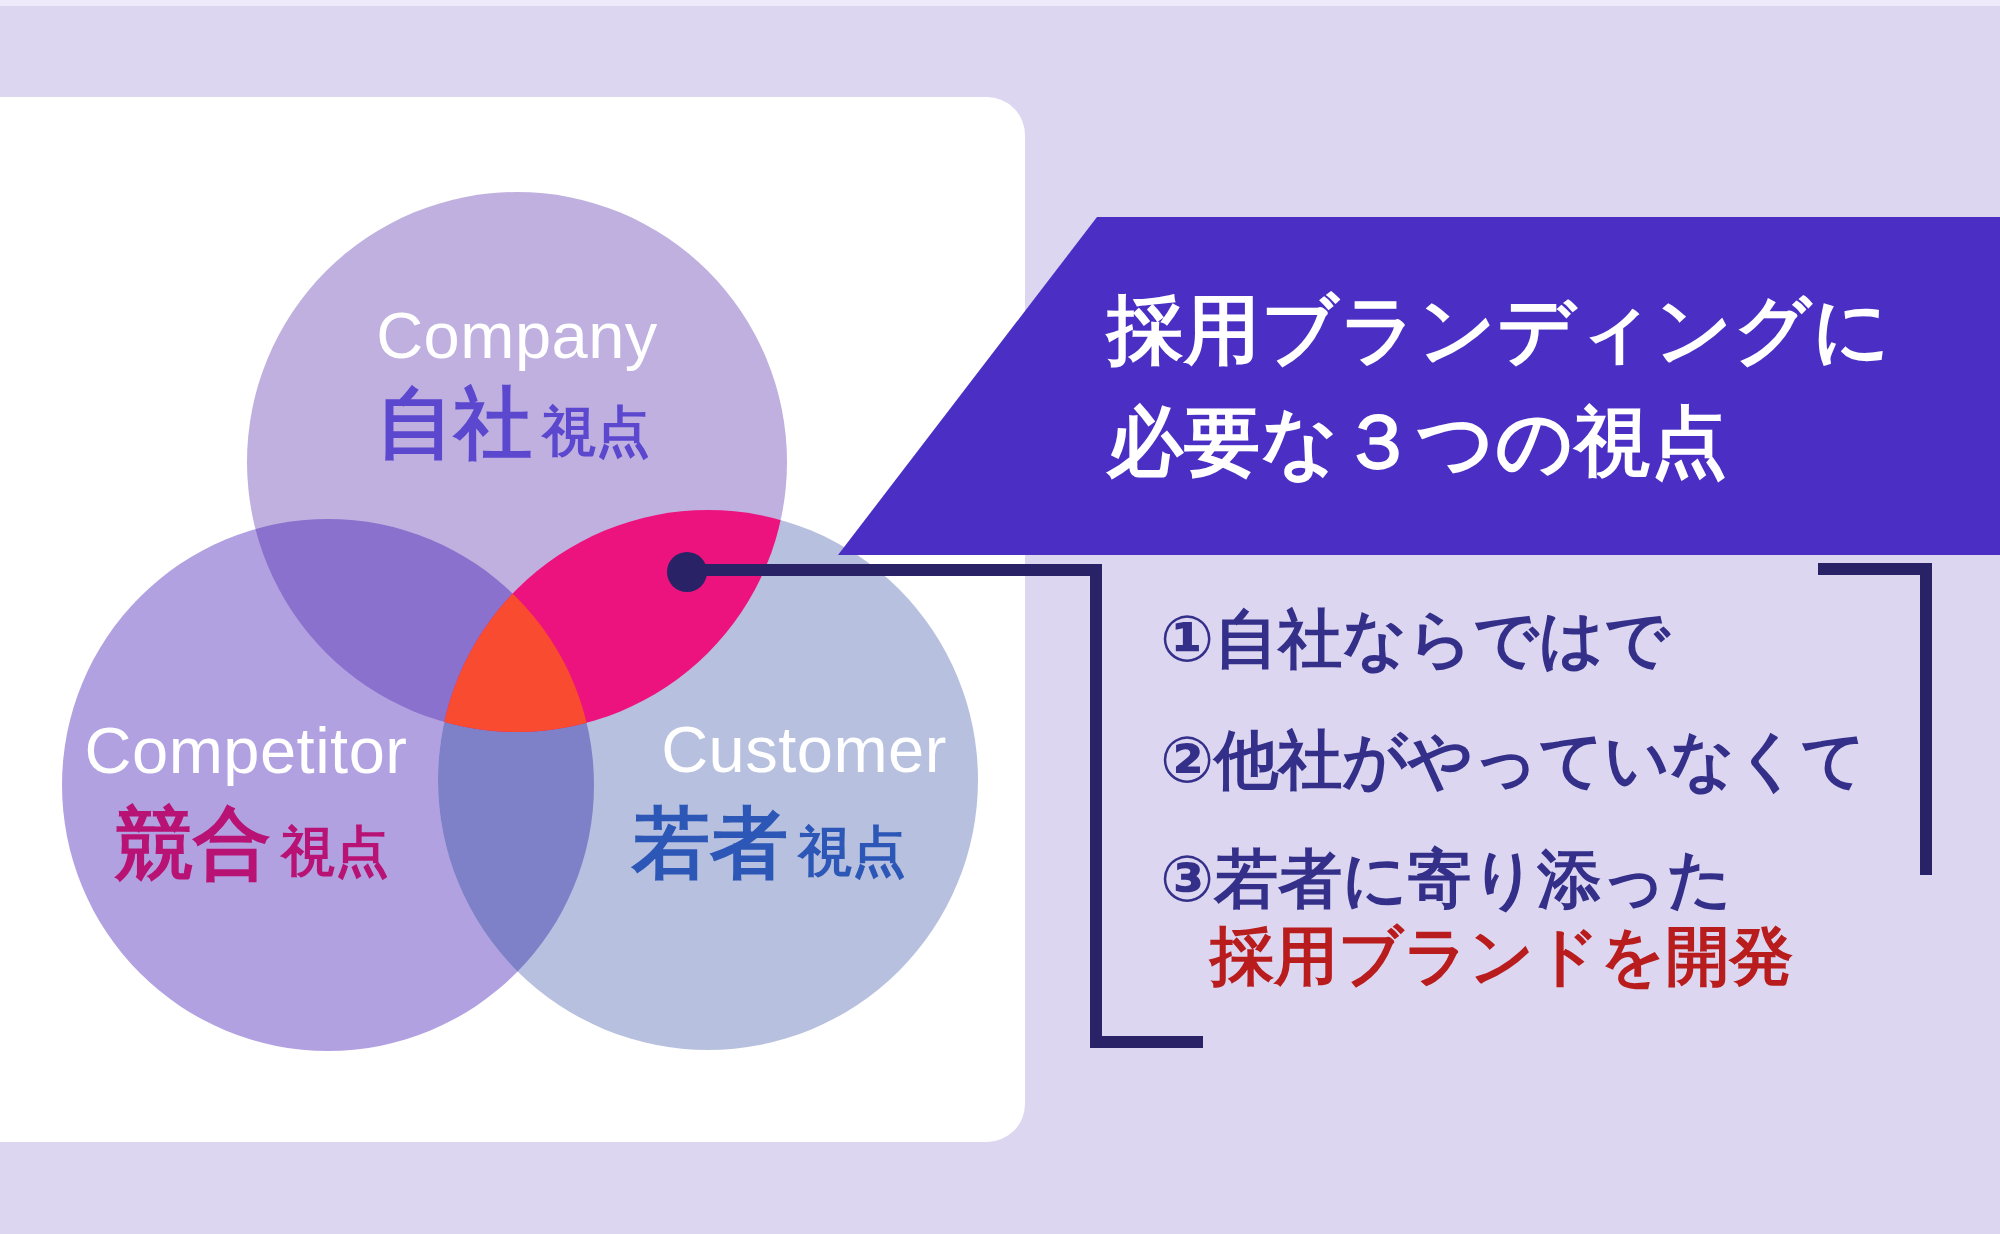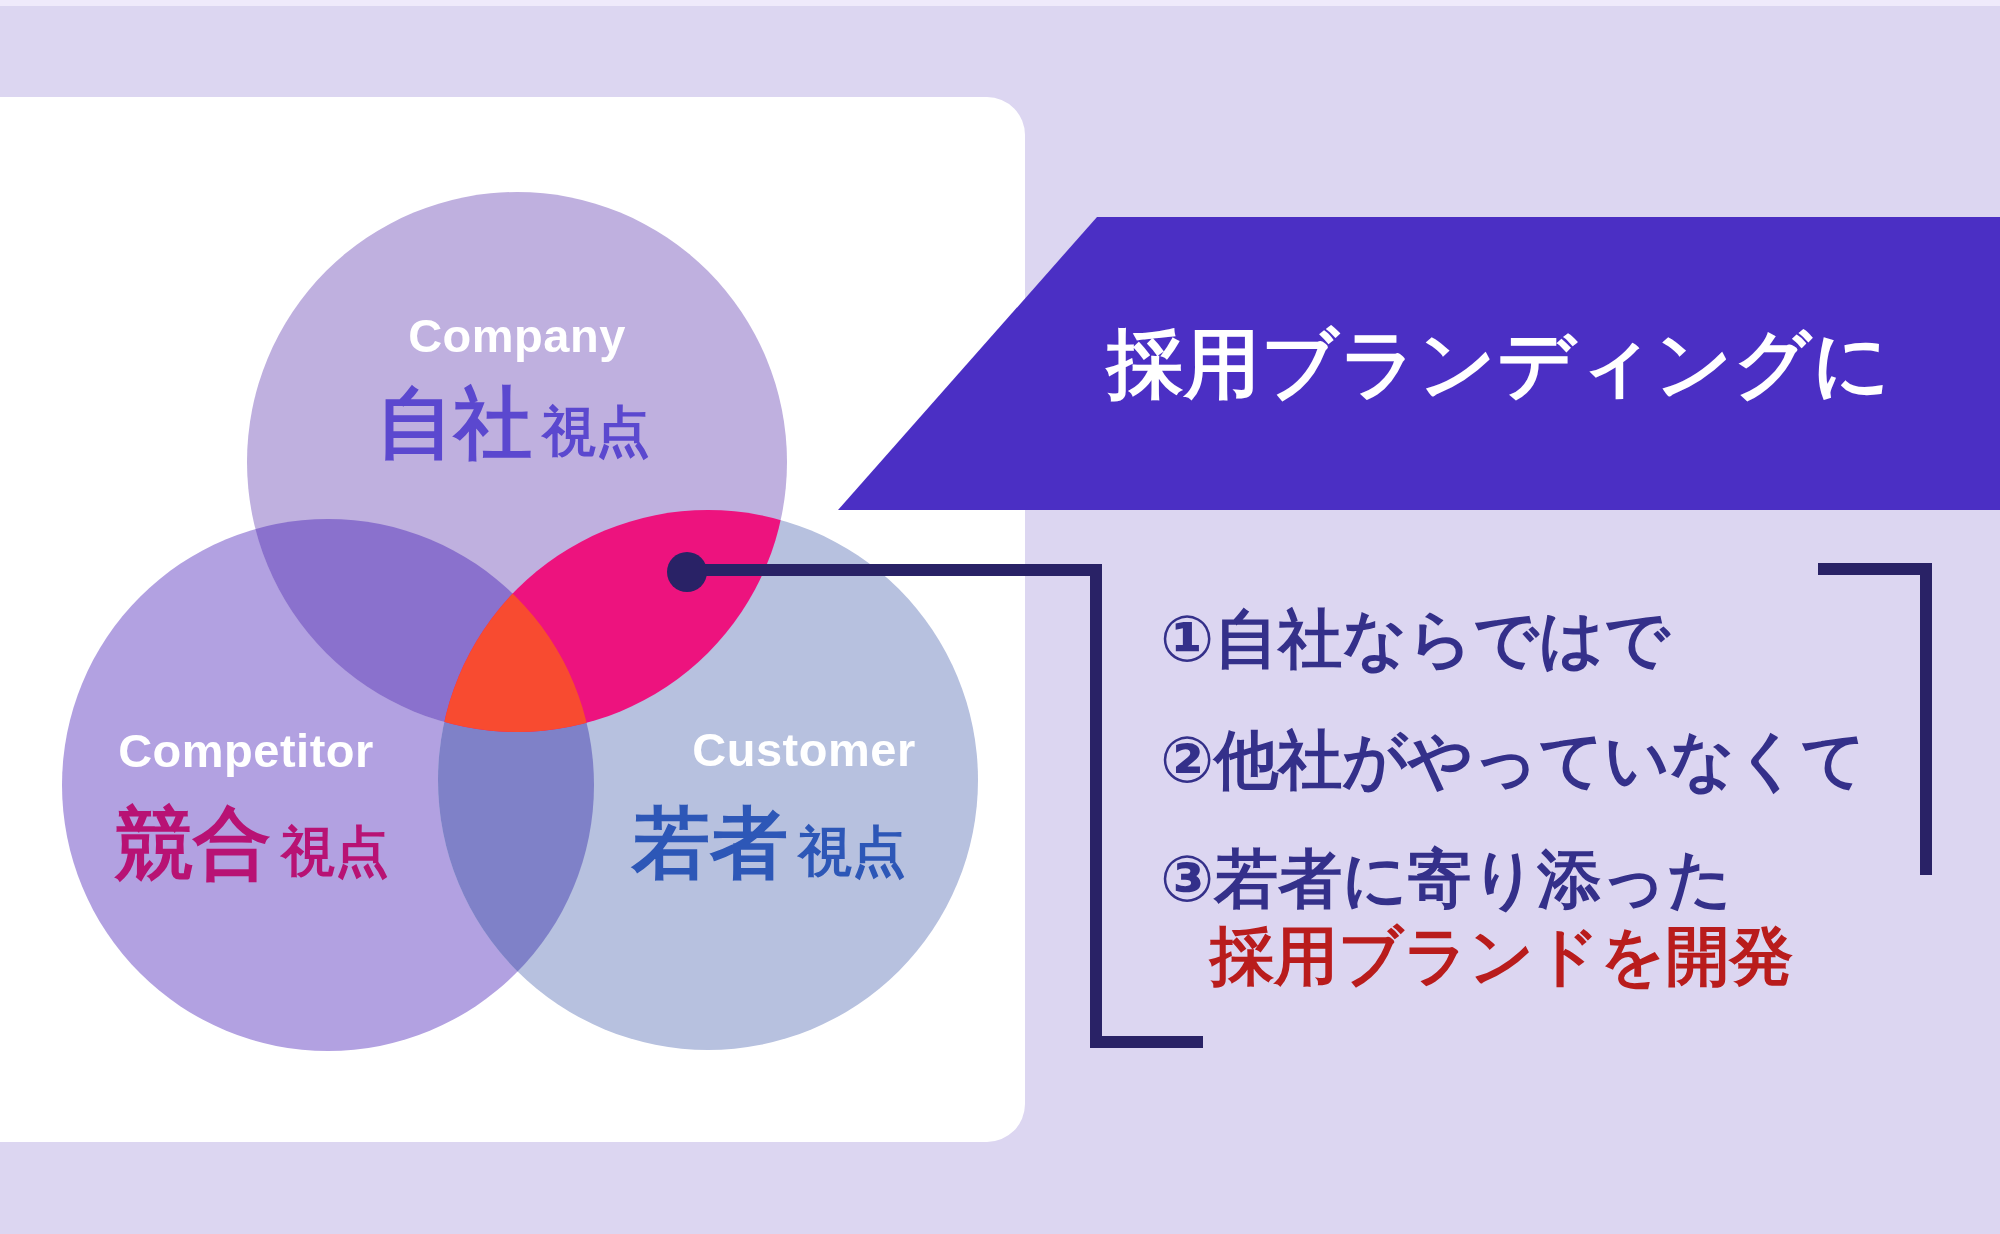--- a/index.html
+++ b/index.html
@@ -15,31 +15,31 @@
     background:#efeafb;
   }
   .panel{
     position:absolute;left:-40px;top:97px;
     width:1065px;height:1045px;
     background:#ffffff;
     border-radius:0 38px 38px 0;
   }
   .venn-svg{position:absolute;left:0;top:0;width:2000px;height:1234px;}
   .banner{
-    position:absolute;left:800px;top:217px;width:1200px;height:293px;
+    position:absolute;left:800px;top:217px;width:1200px;height:338px;
     clip-path:polygon(297px 0, 100% 0, 100% 100%, 38px 100%);
     display:flex;flex-direction:column;justify-content:center;
     padding-left:307px;box-sizing:border-box;
   }
   .banner-line{
     font-size:76px;font-weight:800;line-height:112px;
     letter-spacing:1px;white-space:nowrap;
   }
   .label{position:absolute;transform:translate(-50%,-50%);white-space:nowrap;}
-  .label-en{font-size:47px;font-weight:700;letter-spacing:0.5px;text-align:center;}
+  .label-en{font-size:65px;font-weight:400;letter-spacing:0.5px;text-align:center;}
   .label-jp{display:flex;align-items:baseline;gap:10px;font-weight:700;}
   .jp-main{font-size:78px;}
   .jp-suffix{font-size:54px;font-family:Liberation Serif, serif;}
   .list-row{
     position:absolute;font-size:64px;font-weight:700;
     line-height:1;white-space:nowrap;letter-spacing:0px;
   }
 </style>
 </head>
 <body>
@@ -81,20 +81,21 @@
     </g>
 
     <polyline points="687,570 1096,570 1096,1042 1203,1042" fill="none" stroke-width="12" stroke="#292266"></polyline>
     <circle cx="687" cy="572" r="20" fill="#292266"></circle>
 
     <polyline points="1818,569 1926,569 1926,875" fill="none" stroke-width="12" stroke="#292266"></polyline>
   </svg>
 
   <div class="banner" style="background:#4b2fc4;color:#ffffff;">
     <div class="banner-line">採用ブランディングに</div>
+    <div class="banner-line">必要な３つの視点</div>
   </div>
 
   <div class="label label-en" style="left:517px;top:335px;color:#ffffff;">Company</div>
   <div class="label label-jp" style="left:513px;top:424px;color:#5b48cf;justify-content:center;">
     <span class="jp-main">自社</span>
     <span class="jp-suffix">視点</span>
   </div>
 
   <div class="label label-en" style="left:246px;top:750px;color:#ffffff;">Competitor</div>
   <div class="label label-jp" style="left:252px;top:844px;color:#b81274;">

